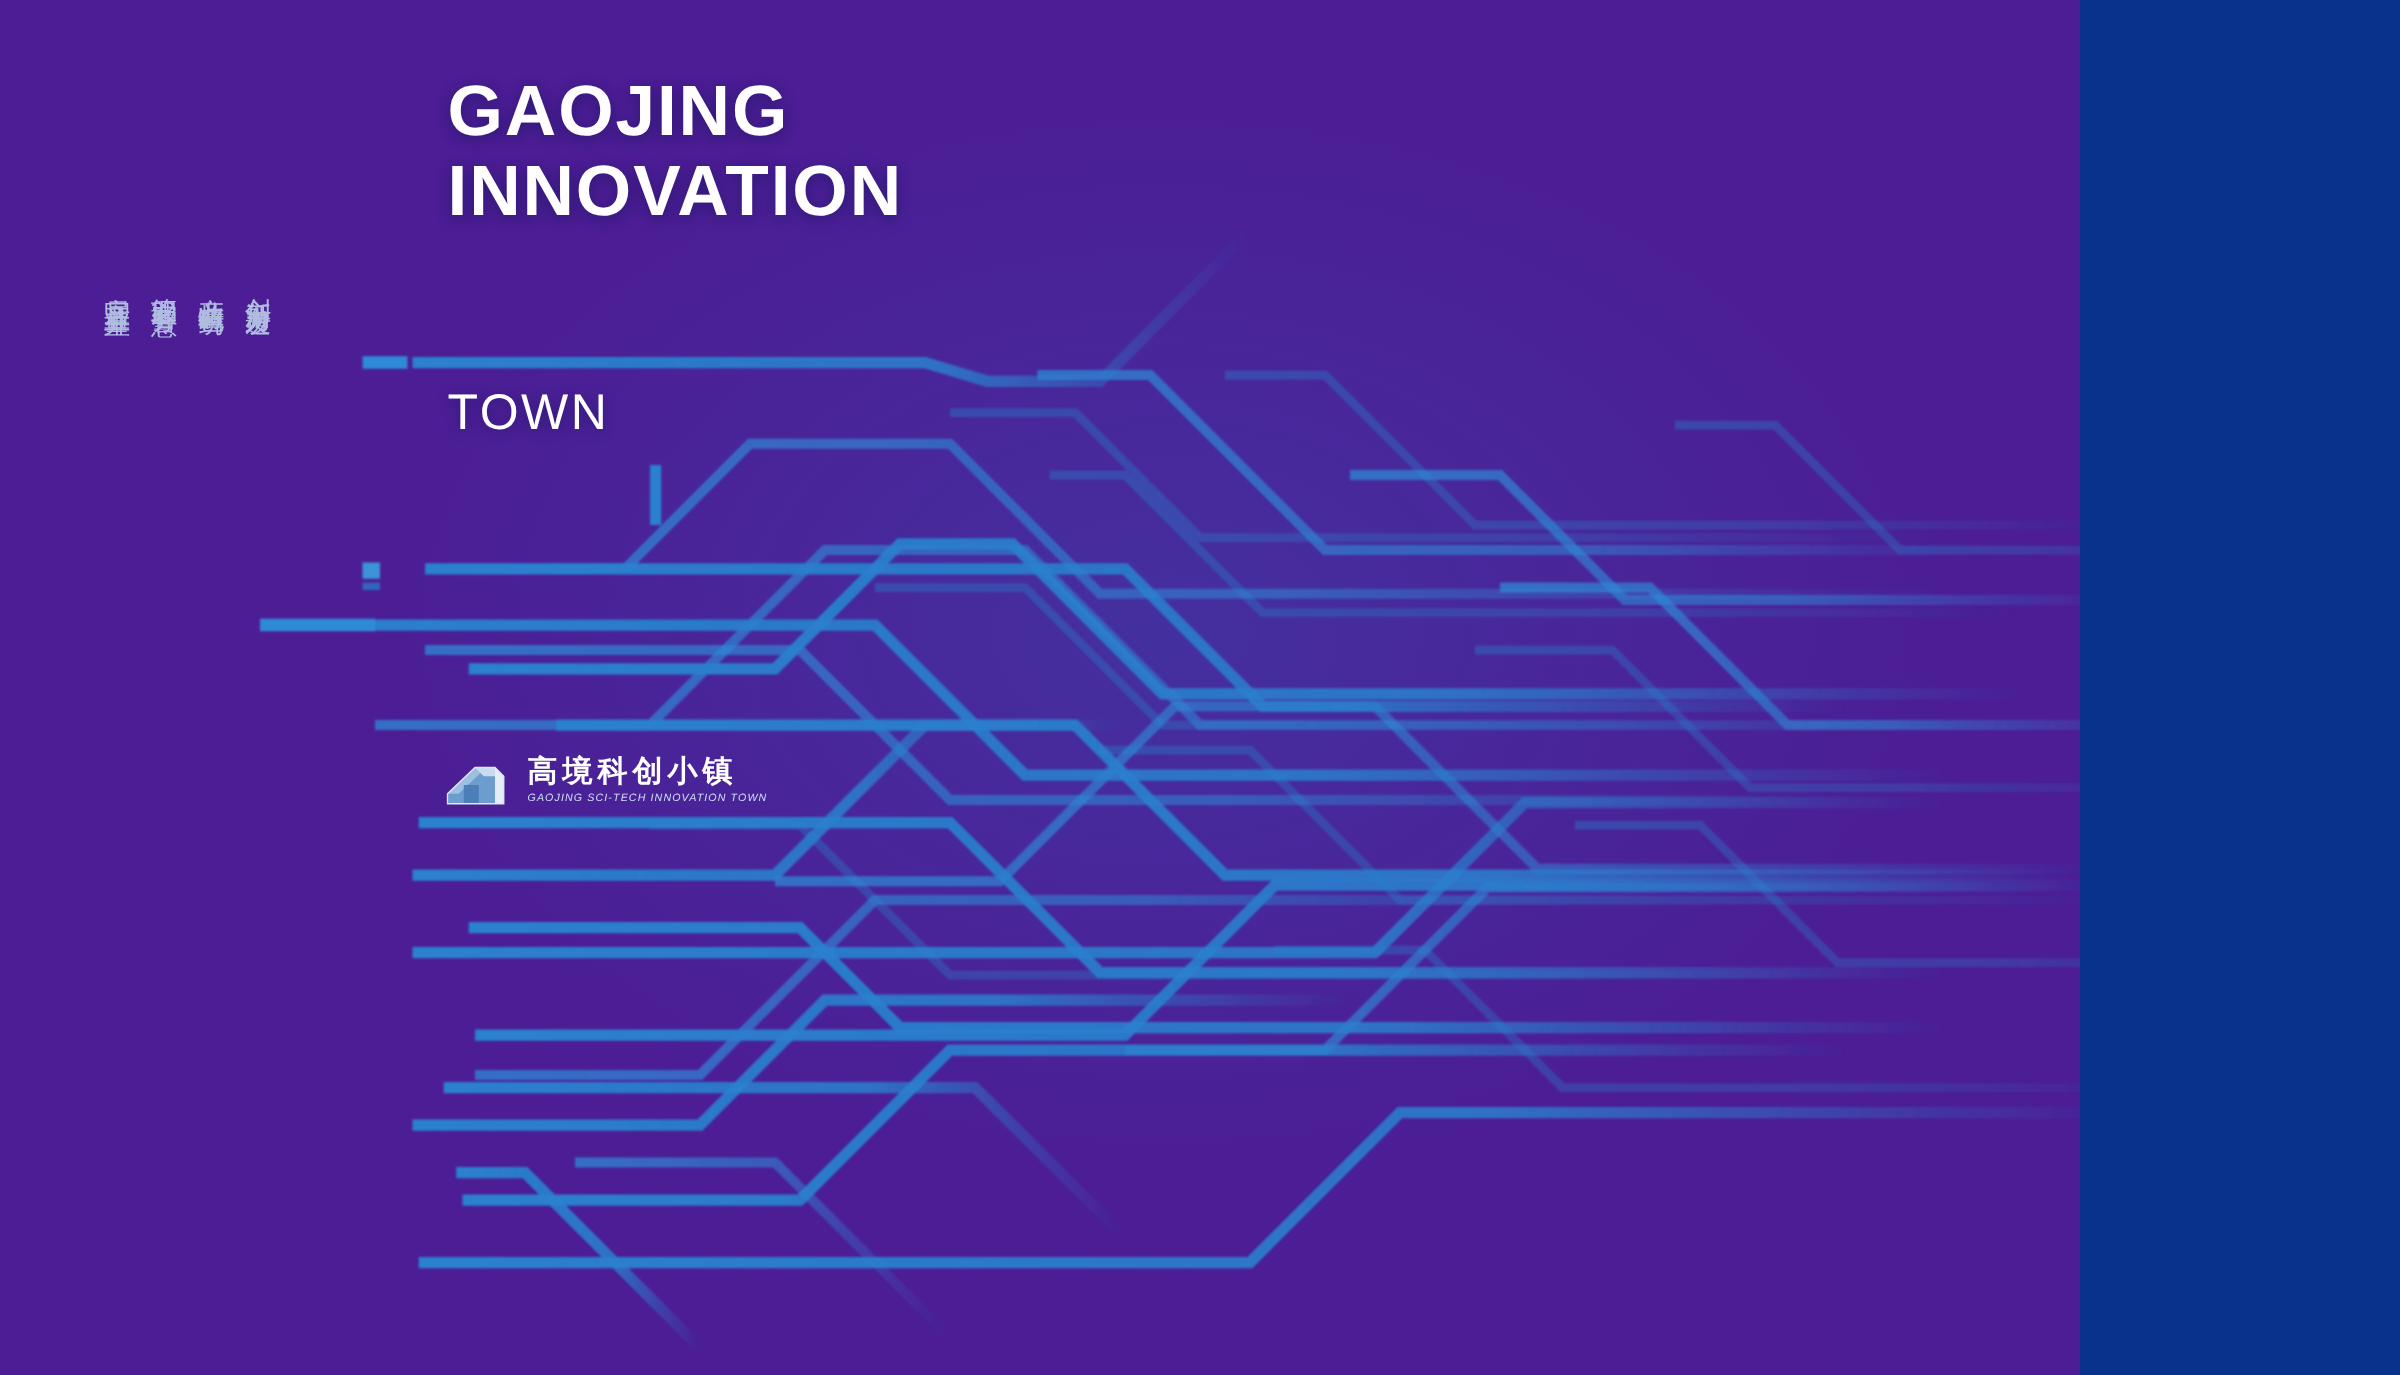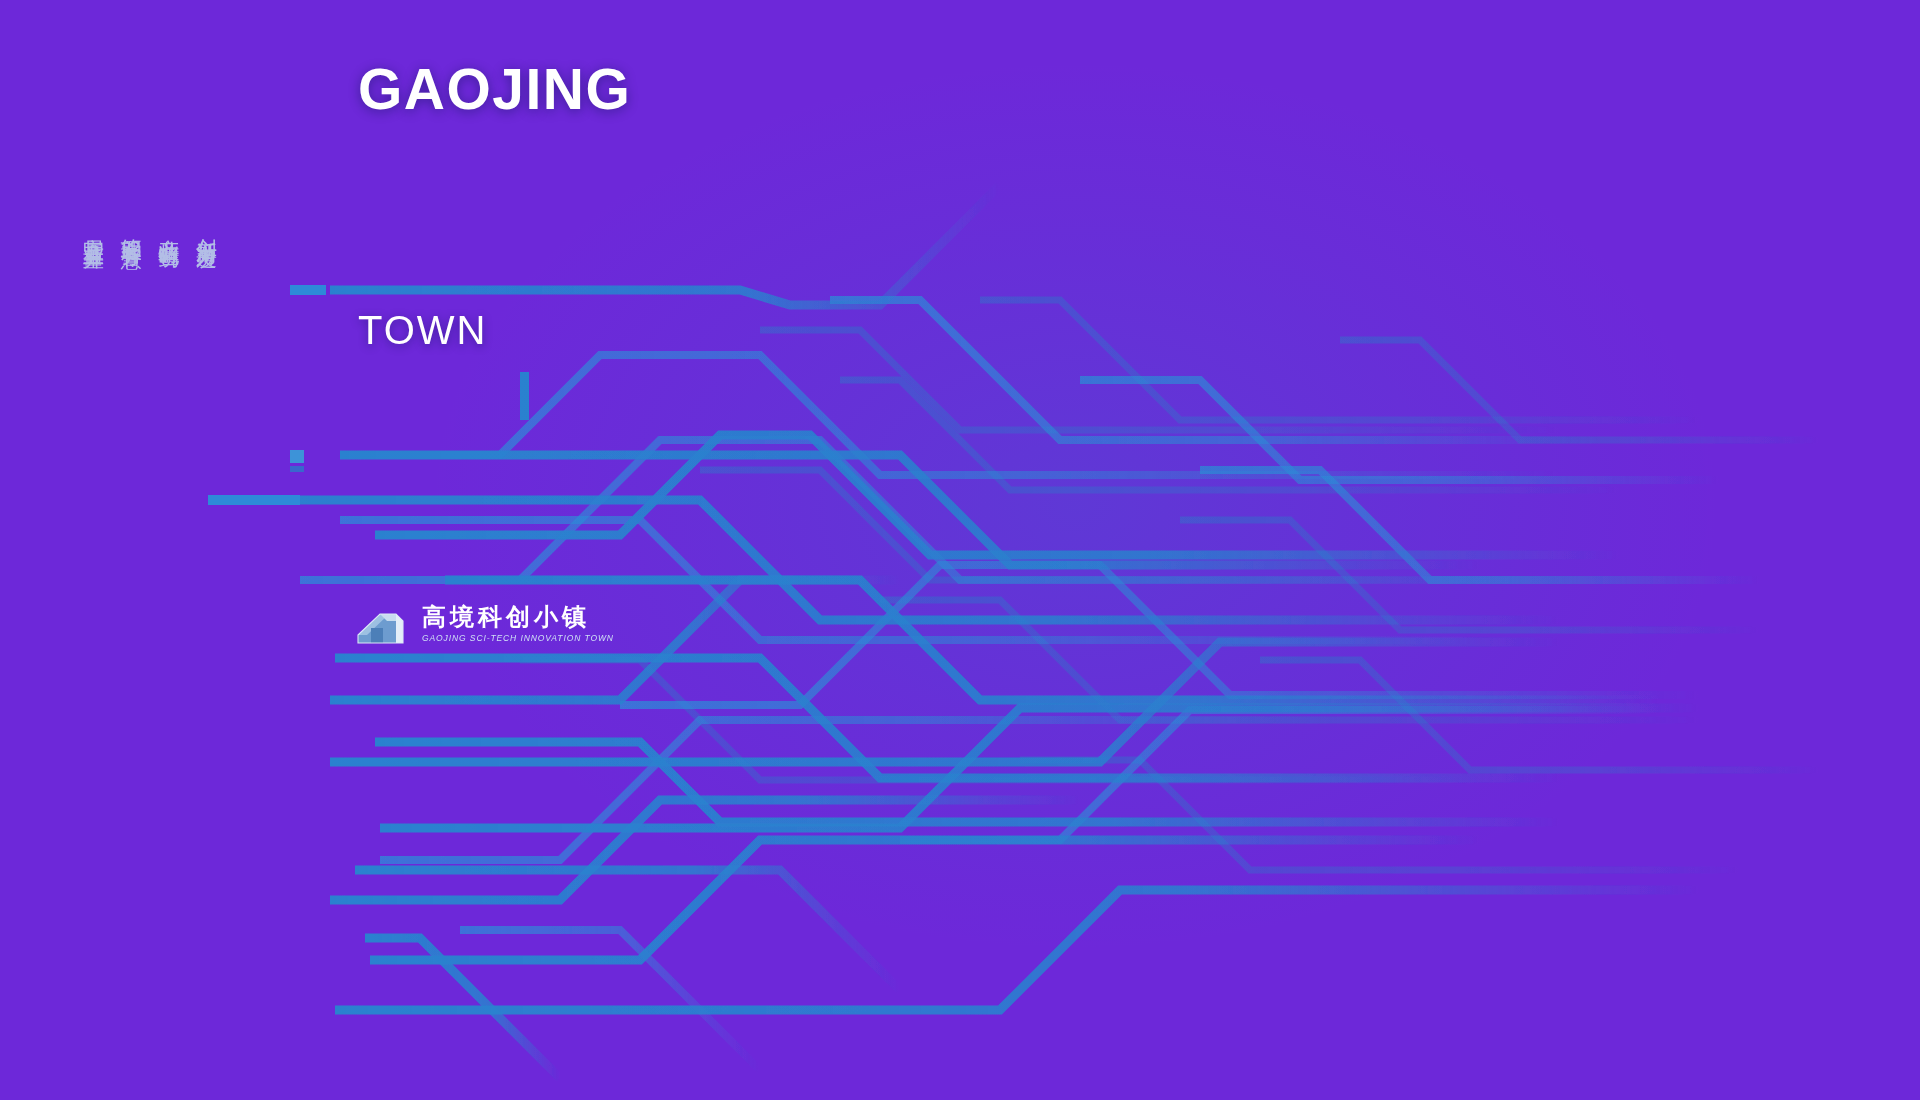--- a/index.html
+++ b/index.html
@@ -1,23 +1,23 @@
 <!DOCTYPE html>
 <html><head>
 <meta charset="utf-8">
 <title>Gaojing Sci-Tech Innovation Town Poster</title>
 <style>
   html,body{margin:0;padding:0;background:#08328c;}
   *{box-sizing:border-box;}
 
   #poster{
     position:relative;
-    width:1920px;height:1100px;
+    width:1664px;height:1100px;
     overflow:hidden;
-    background:#6d28d9;
+    background:#4c1d95;
     font-family:"Liberation Sans","DejaVu Sans",sans-serif;
   }
 
   
   #poster::after{
     content:"";
     position:absolute;inset:0;
     background:
       radial-gradient(ellipse 900px 620px at 56% 46%, rgba(39,122,200,0.20) 0%, rgba(39,122,200,0.07) 45%, rgba(10,54,144,0) 72%);
     pointer-events:none;
@@ -222,20 +222,21 @@
       <rect x="290" y="466" width="14" height="6" fill="#2a7cc8" opacity=".75"></rect>
 
       <rect x="520" y="372" width="9" height="48" fill="#2a81cf"></rect>
 
       <path d="M335,658 L420,658" stroke="url(#fadeL)" stroke-width="9"></path>
     </g>
   </svg>
 
   <div class="headline">
     <div>GAOJING</div>
+    <div>INNOVATION</div>
   </div>
 
   <div class="town-word">TOWN</div>
 
   <div class="vslogan">
     <div class="vcol">创新活力迸发</div>
     <div class="vcol">产业特色鲜明</div>
     <div class="vcol">管理服务智慧</div>
     <div class="vcol">宜居宜业并重</div>
   </div>

